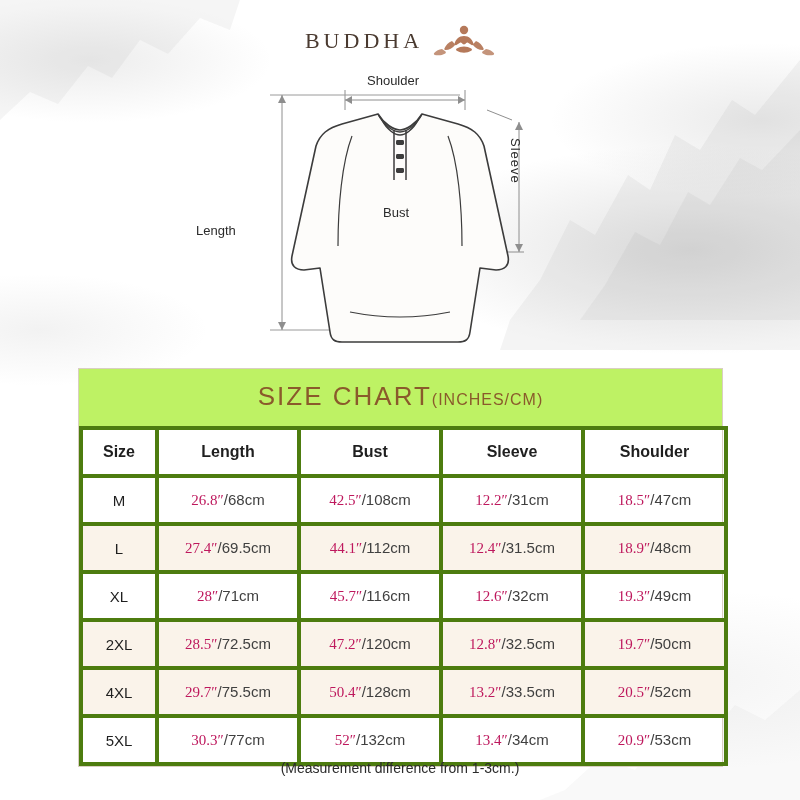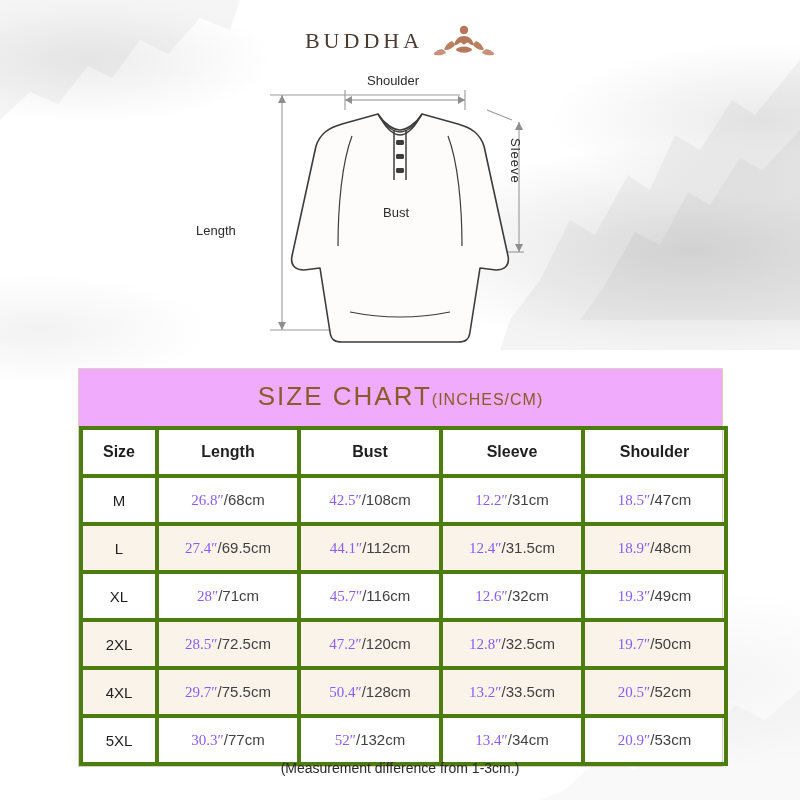--- a/index.html
+++ b/index.html
@@ -62,21 +62,21 @@
 
   
   .chart {
     position: absolute;
     left: 78px; top: 368px;
     width: 645px;
     border: 1px solid #d9cfc2;
     background: #fff;
   }
   .chart-title {
-    background: #f0abfc;
+    background: #bef264;
     text-align: center;
     padding: 12px 0 14px;
     color: #8a5a2b;
     font-family: "Liberation Sans", sans-serif;
   }
   .chart-title .big {
     font-size: 26px;
     letter-spacing: 2px;
   }
   .chart-title .small {
@@ -97,21 +97,21 @@
     height: 48px;
     white-space: nowrap;
   }
   thead th { font-weight: bold; font-size: 16px; }
   col.c0 { width: 76px; }
   col.c1 { width: 142px; }
   col.c2 { width: 142px; }
   col.c3 { width: 142px; }
   col.c4 { width: 143px; }
   tbody tr.alt td { background: #faf3ea; }
-  td .in { color: #8b5cf6; }
+  td .in { color: #be185d; }
   td .cm { color: #404040; }
   td .inch { font-family: "Liberation Serif", serif; }
   .note {
     position: absolute;
     left: 0; top: 760px;
     width: 800px;
     text-align: center;
     font-size: 14px;
     color: #2b2b2b;
   }

